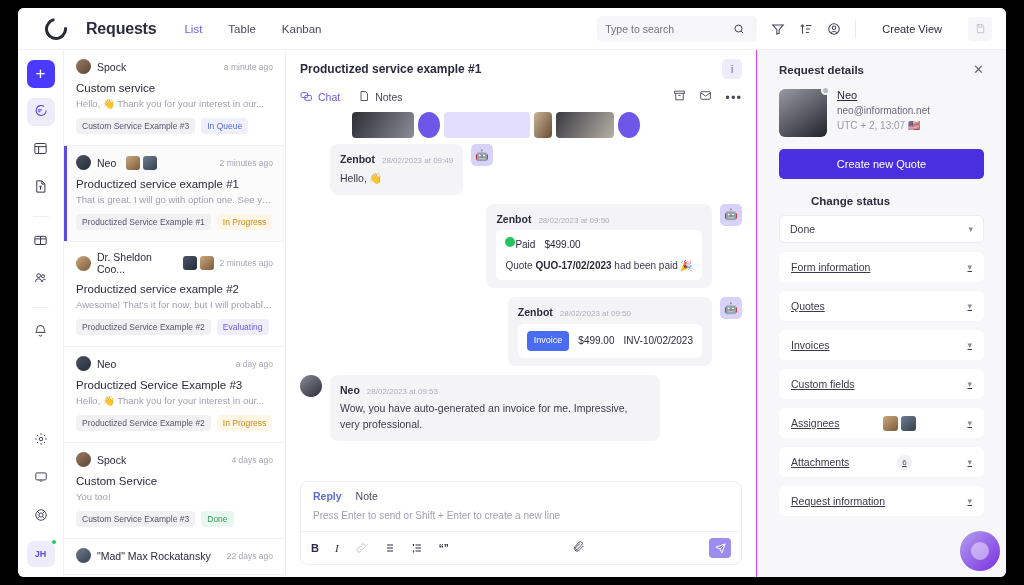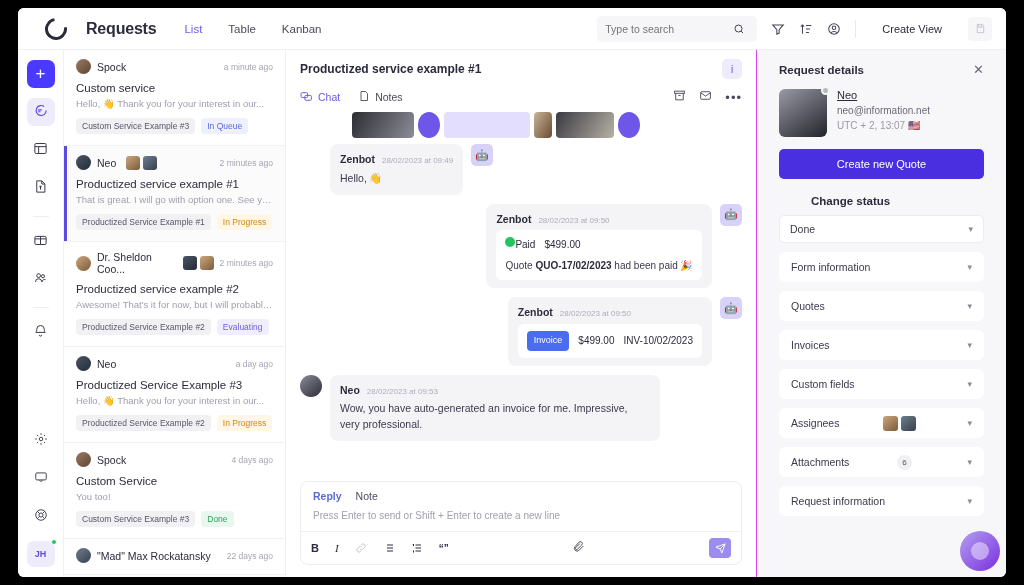--- a/index.html
+++ b/index.html
@@ -245,21 +245,21 @@
   .sec-label { font-size: 11.5px; font-weight: bold; color: #2b2b3d; margin-top: 16px; margin-left: 32px; }
   .select {
     margin-top: 8px; background: #fff; border: 1px solid #ececed; border-radius: 5px;
     height: 28px; display: flex; align-items: center; padding: 0 10px;
     font-size: 10.5px; color: #3a3a4c; cursor: pointer;
   }
   .select .cv { margin-left: auto; color: #8a8a98; font-size: 9px; }
   .acc {
     background: #fff; border-radius: 6px; height: 30px; margin-top: 9px;
     display: flex; align-items: center; padding: 0 12px;
-    font-size: 10.5px; color: #3a3a4c; cursor: pointer;
+    font-size: 10.5px; color: #3a3a4c; cursor: pointer; text-decoration: underline;
   }
   .acc .cv { margin-left: auto; color: #8a8a98; font-size: 9px; padding-left: 8px; }
   .acc-badge {
     margin-left: auto; width: 15px; height: 15px; border-radius: 50%;
     background: #f0f0f3; color: #55556a; font-size: 8px;
     display: flex; align-items: center; justify-content: center;
   }
   .acc-avs { margin-left: auto; display: flex; gap: 3px; }
   .acc-avs .av { width: 15px; height: 15px; border-radius: 3px; }
 

